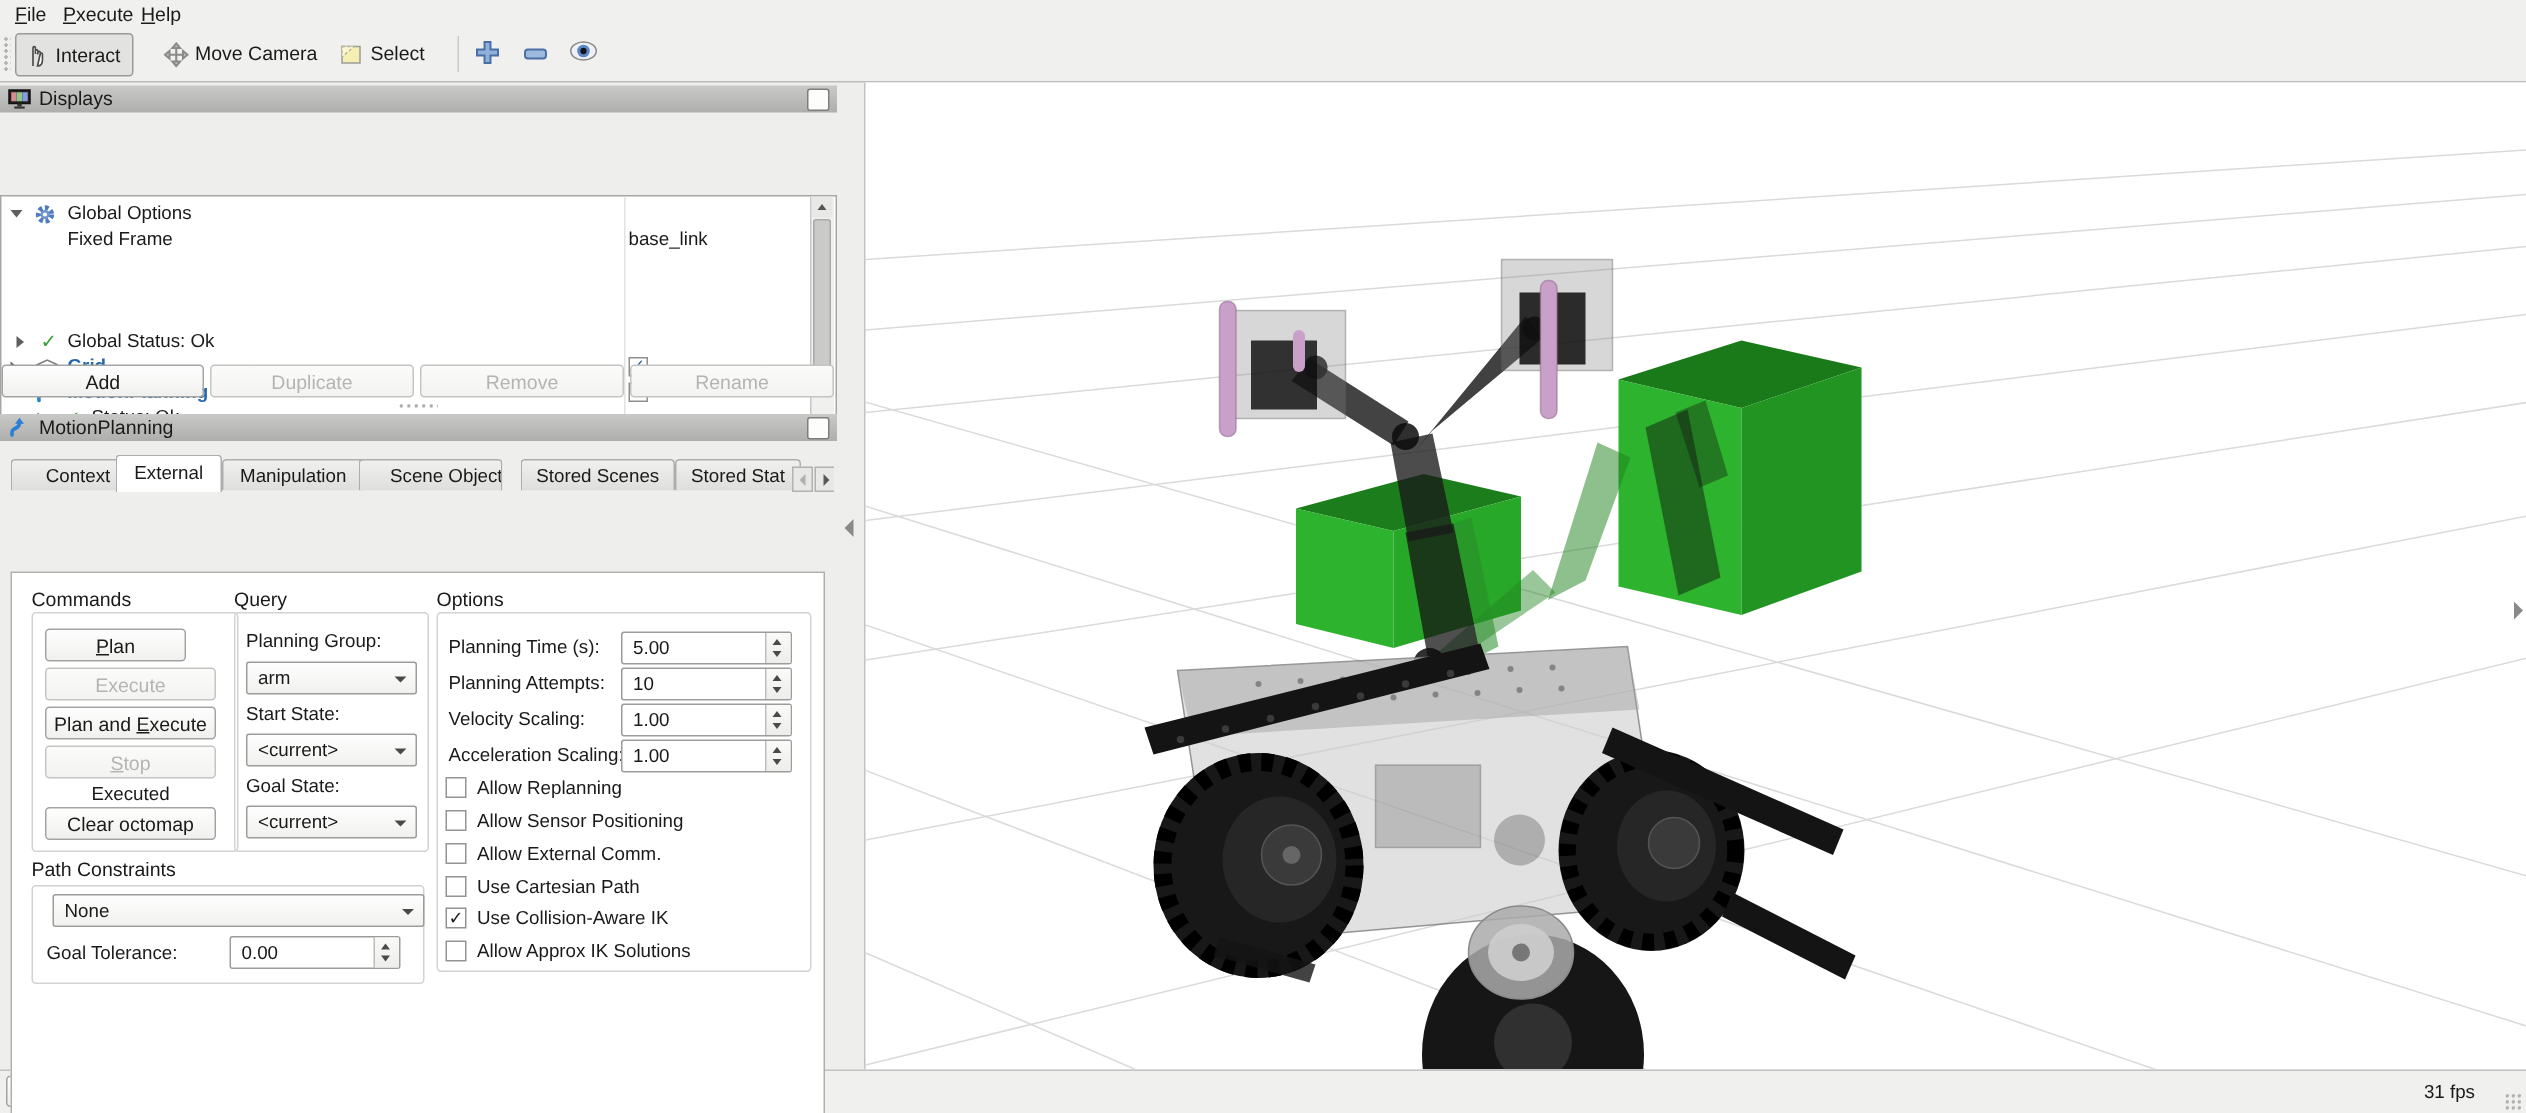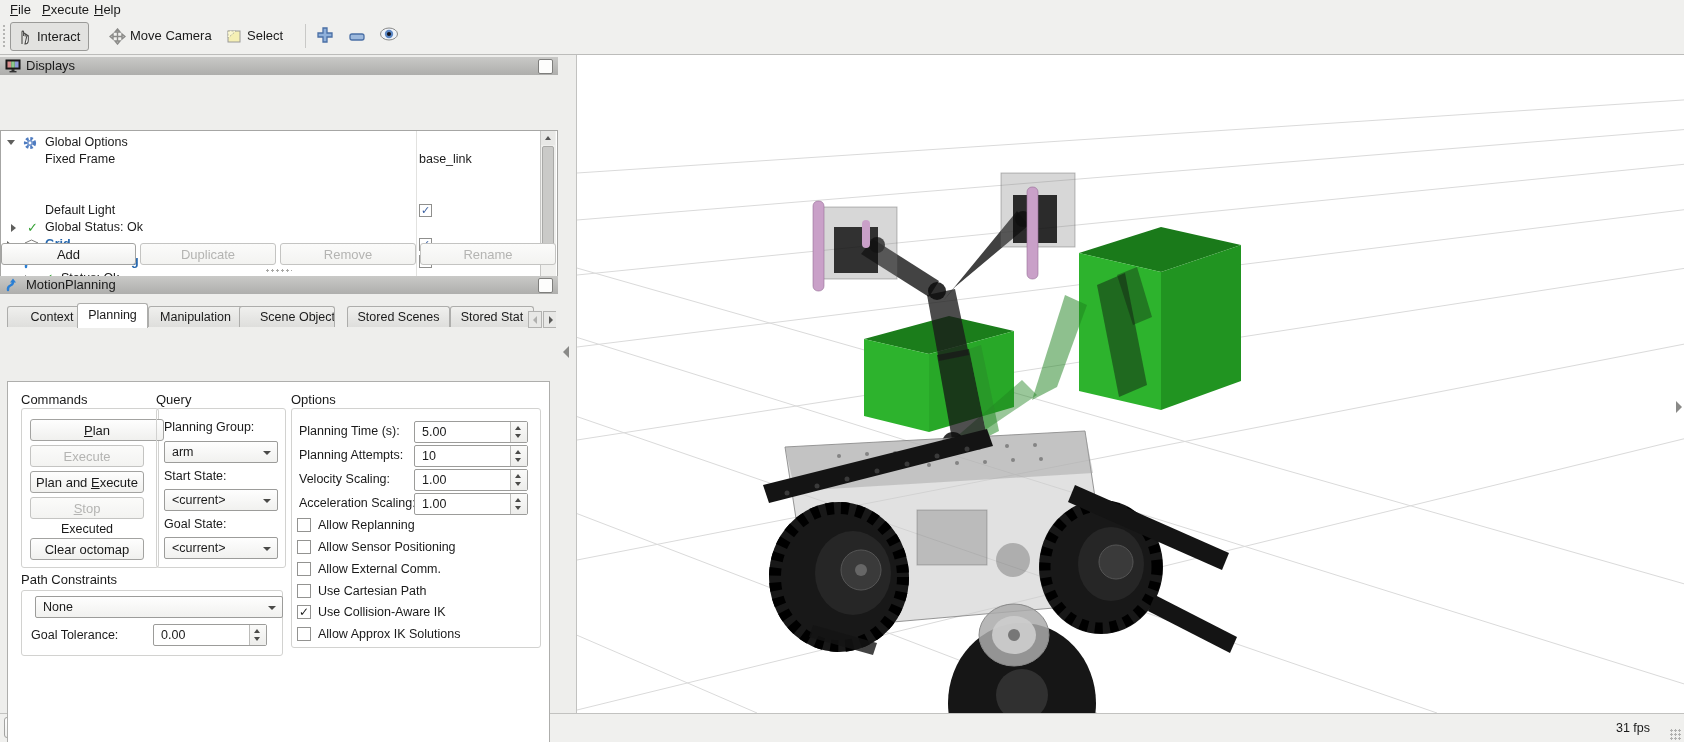--- a/index.html
+++ b/index.html
@@ -173,24 +173,20 @@
         <span class="tlabel" style="left:44px;">Global Options</span>
       </div>
 
       <div class="trow" style="top:20px;">
         <span class="tlabel" style="left:44px;">Fixed Frame</span>
         <span class="tval">base_link</span>
       </div>
 
 
 
-      <div class="trow" style="top:71px;">
-        <span class="tlabel" style="left:44px;">Default Light</span>
-        <span class="cb checked abs" style="left:418px;top:2px;"></span>
-      </div>
 
       <div class="trow" style="top:88px;">
         <span class="tri-r" style="left:10px;"></span>
         <span class="ticon gcheck" style="left:26px;top:0;">✓</span>
         <span class="tlabel" style="left:44px;">Global Status: Ok</span>
       </div>
 
       <div class="trow" style="top:105px;">
         <span class="tri-r" style="left:6px;"></span>
         <span class="ticon" style="left:23px;">
@@ -248,38 +244,38 @@
             <path d="M2 12 C1 6, 7 9, 7 4" fill="none" stroke="#2a7fd4" stroke-width="2.4" stroke-linecap="round"></path>
             <path d="M4 4.5 L7 0.5 L10 4.5 Z" fill="#2a7fd4"></path>
           </svg>
       </span>
       <span class="txt">MotionPlanning</span>
       <span class="float-btn"></span>
     </div>
 
     <div class="tabbar" style="top:248px;">
       <div class="tab" style="left:0;width:90px;">Context</div>
-      <div class="tab active" style="left:70px;width:71px;">Planning</div>
+      <div class="tab active" style="left:70px;width:71px;">External</div>
       <div class="tab" style="left:141px;width:95px;">Manipulation</div>
       <div class="tab" style="left:232px;width:96px;padding-left:20px;">Scene Objects</div>
       <div class="tab" style="left:340px;width:103px;">Stored Scenes</div>
       <div class="tab" style="left:443px;width:84px;text-align:center;">Stored Stat</div>
       <div class="tabscroll" style="left:521px;">
         <span class="abs" style="left:4px;top:4px;width:0;height:0;border-top:4px solid transparent;border-bottom:4px solid transparent;border-right:4.5px solid #b0b0ae;"></span>
       </div>
       <div class="tabscroll" style="left:536px;">
         <span class="abs" style="left:5px;top:4px;width:0;height:0;border-top:4px solid transparent;border-bottom:4px solid transparent;border-left:4.5px solid #5a5a58;"></span>
       </div>
     </div>
 
     <div class="content">
 
       <div class="heading" style="left:13px;top:10px;">Commands</div>
       <div class="gbox" style="left:13px;top:26px;width:138px;height:160px;"></div>
-      <div class="btn" style="left:22px;top:37px;width:134px;"><span class="mnk">P</span><span>lan</span></div>
+      <div class="btn" style="left:22px;top:37px;width:94px;"><span class="mnk">P</span><span>lan</span></div>
       <div class="btn disabled" style="left:22px;top:63px;width:114px;">Execute</div>
       <div class="btn" style="left:22px;top:89px;width:114px;"><span>Plan and </span><span class="mnk">E</span><span>xecute</span></div>
       <div class="btn disabled" style="left:22px;top:115px;width:114px;"><span class="mnk">S</span><span>top</span></div>
       <div class="lbl" style="left:22px;top:140px;width:114px;text-align:center;">Executed</div>
       <div class="btn" style="left:22px;top:156px;width:114px;">Clear octomap</div>
 
       <div class="heading" style="left:148px;top:10px;">Query</div>
       <div class="gbox" style="left:148px;top:26px;width:130px;height:160px;"></div>
       <div class="lbl" style="left:156px;top:38px;">Planning Group:</div>
       <div class="combo" style="left:156px;top:59px;width:114px;"><span>arm</span><span class="arr"></span></div>

